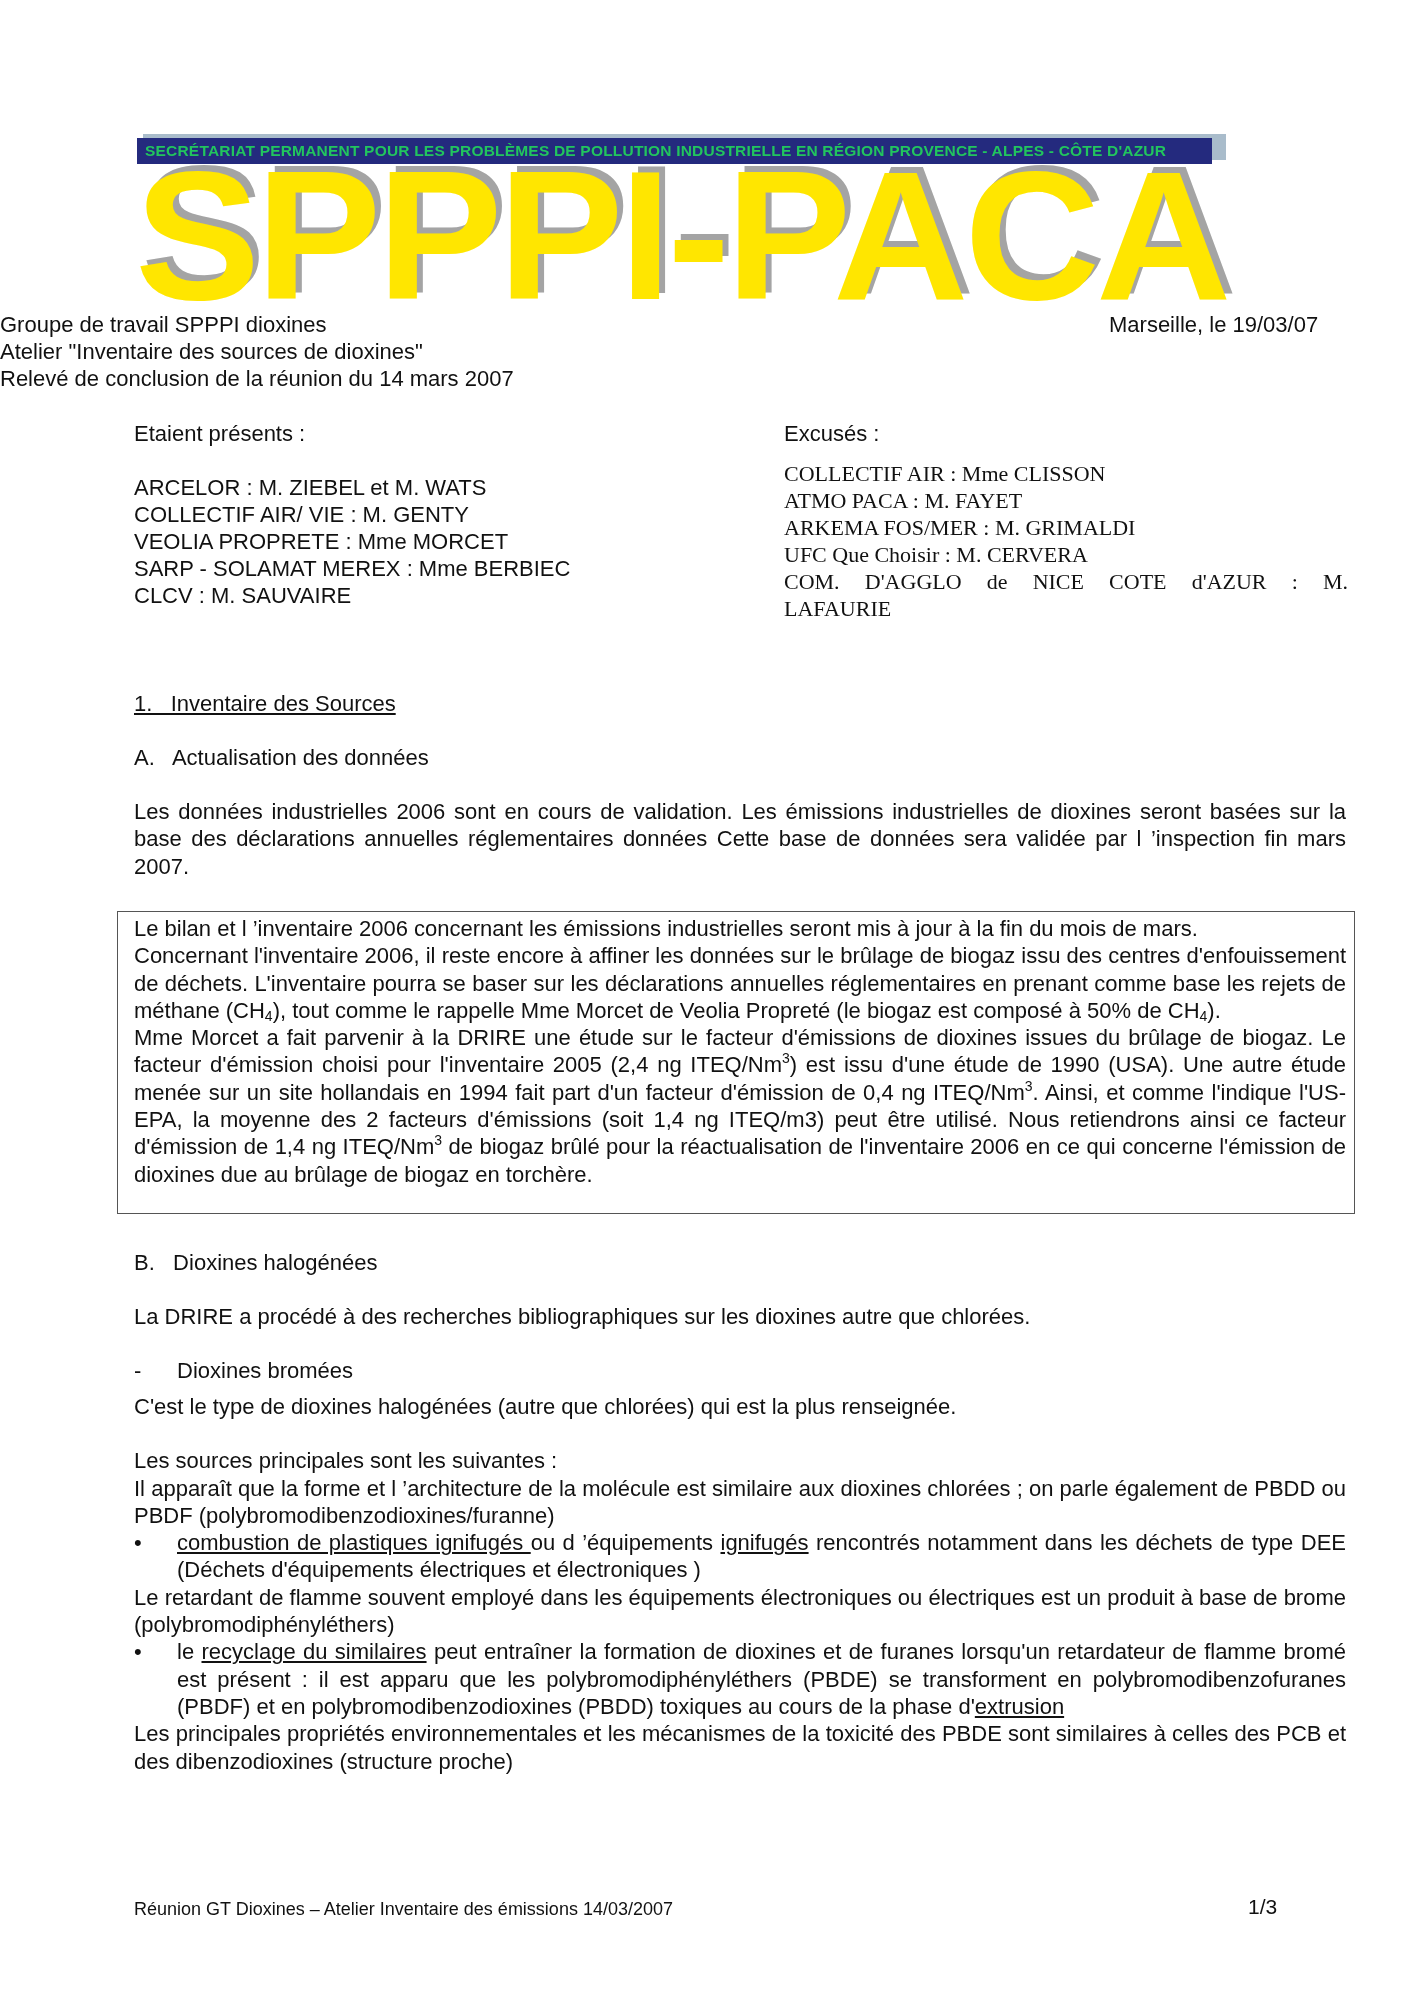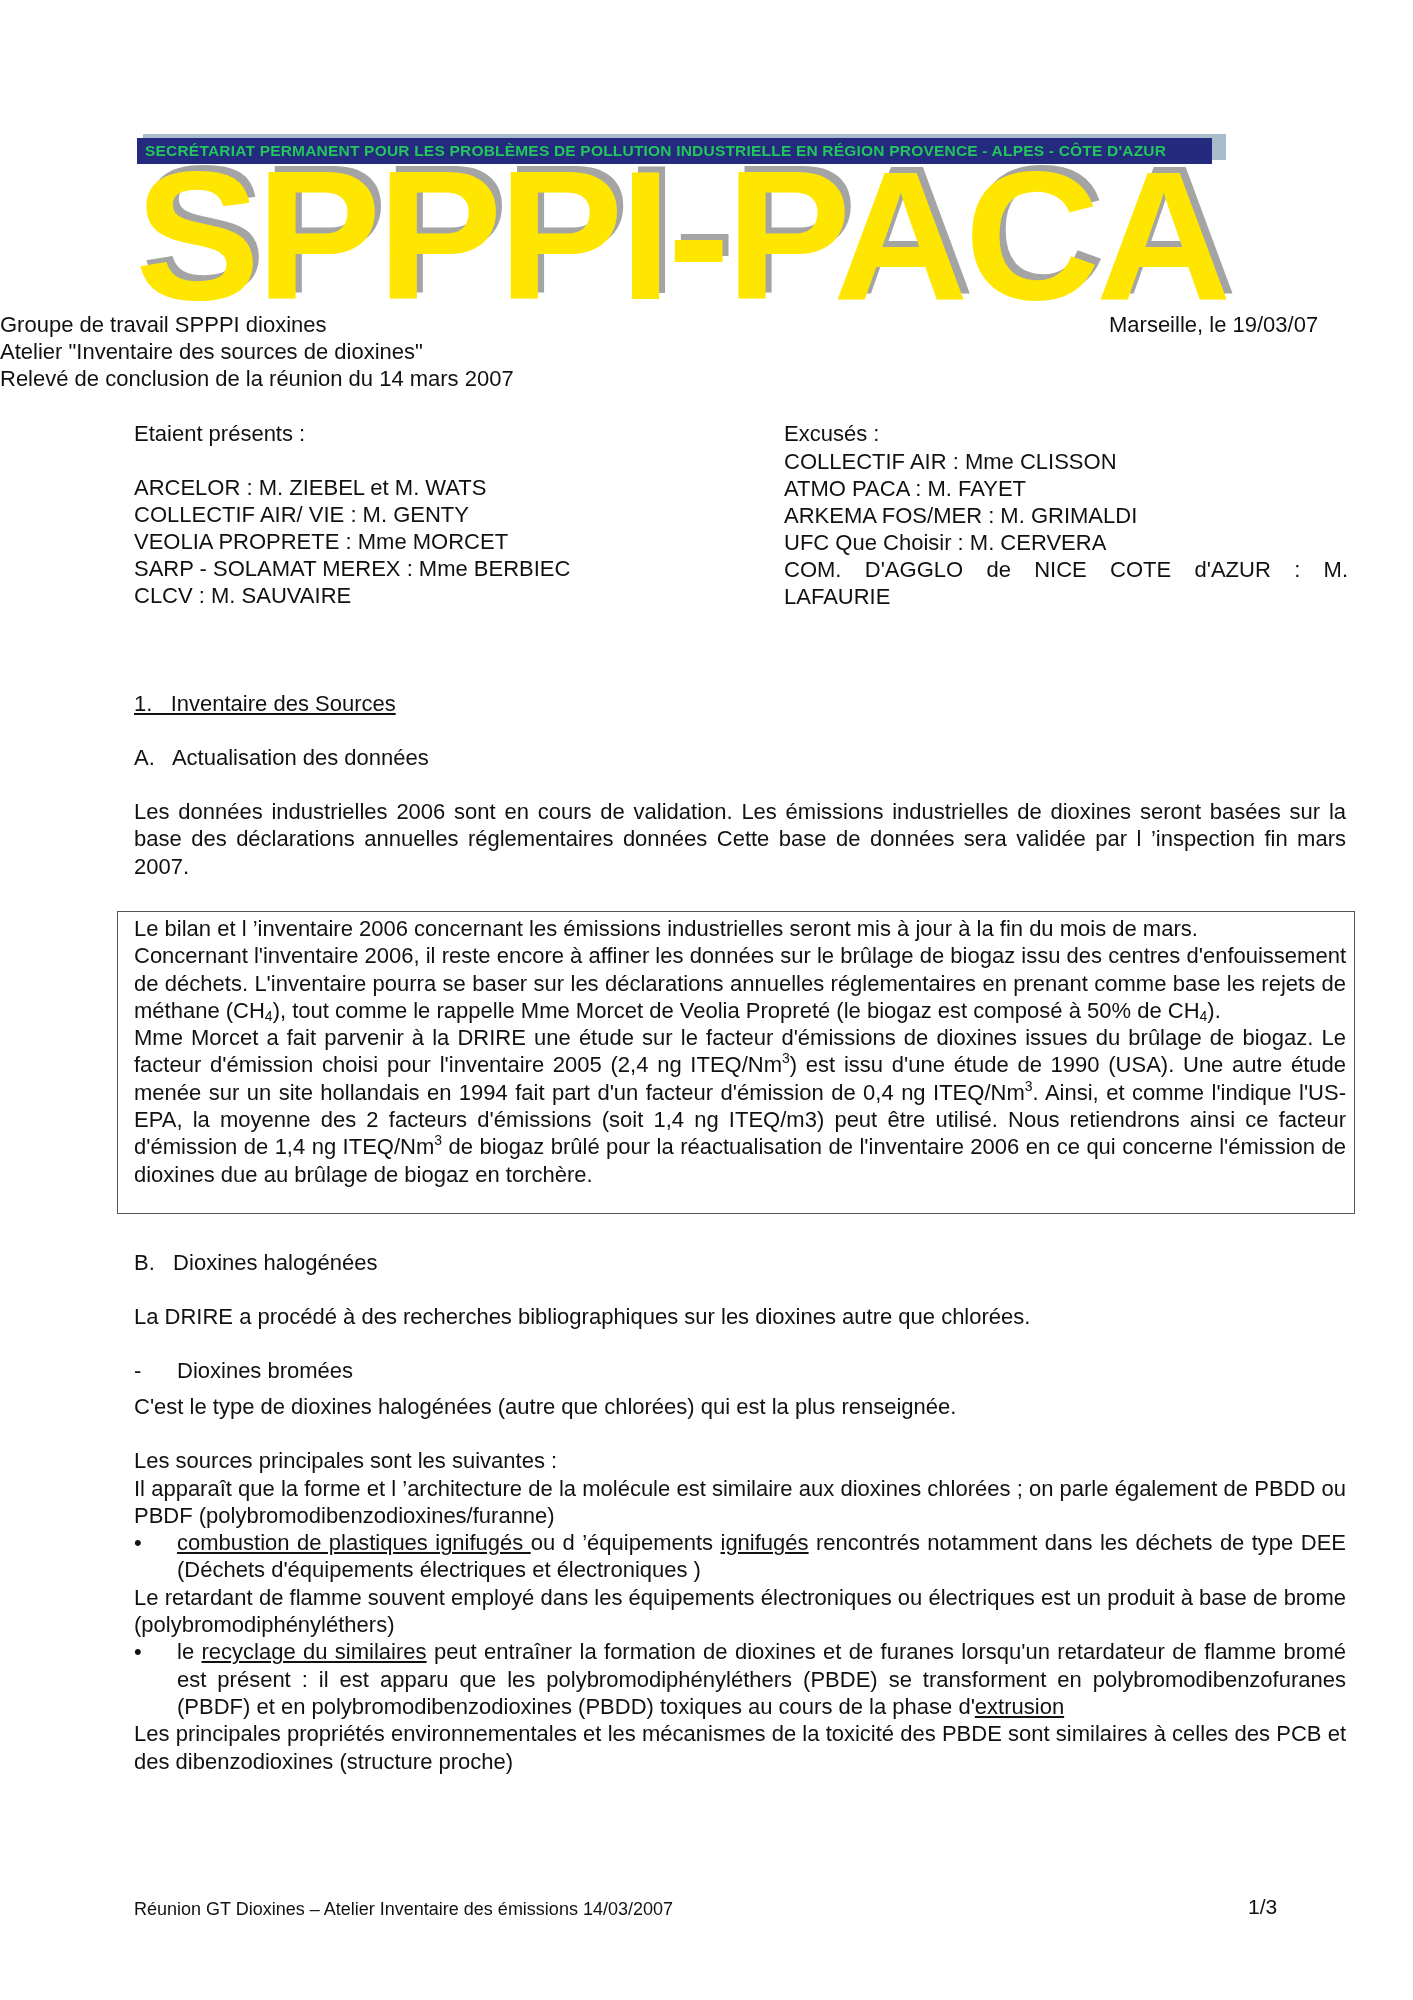--- a/index.html
+++ b/index.html
@@ -58,21 +58,21 @@
 <div class="abs line col-right" style="top:420px;">Excusés :</div>
 
 <div class="abs col-left" style="top:474px;">
   <div class="line">ARCELOR : M. ZIEBEL et M. WATS</div>
   <div class="line">COLLECTIF AIR/ VIE : M. GENTY</div>
   <div class="line">VEOLIA PROPRETE : Mme MORCET</div>
   <div class="line">SARP - SOLAMAT MEREX : Mme BERBIEC</div>
   <div class="line">CLCV : M. SAUVAIRE</div>
 </div>
 
-<div class="abs col-right" style="top:448px; width:564px;">
+<div class="abs col-right" style="top:460px; width:564px;font-family:Liberation Serif, serif;">
   <div class="line">COLLECTIF AIR : Mme CLISSON</div>
   <div class="line">ATMO PACA : M. FAYET</div>
   <div class="line">ARKEMA FOS/MER : M. GRIMALDI</div>
   <div class="line">UFC Que Choisir : M. CERVERA</div>
   <div class="line justify-line" style="white-space:normal;">COM. D'AGGLO de NICE COTE d'AZUR : M.</div>
   <div class="line">LAFAURIE</div>
 </div>
 
 <div class="abs line col-left" style="top:690px;text-align:center;">
   <u style="white-space:pre;">1.   Inventaire des Sources</u>

